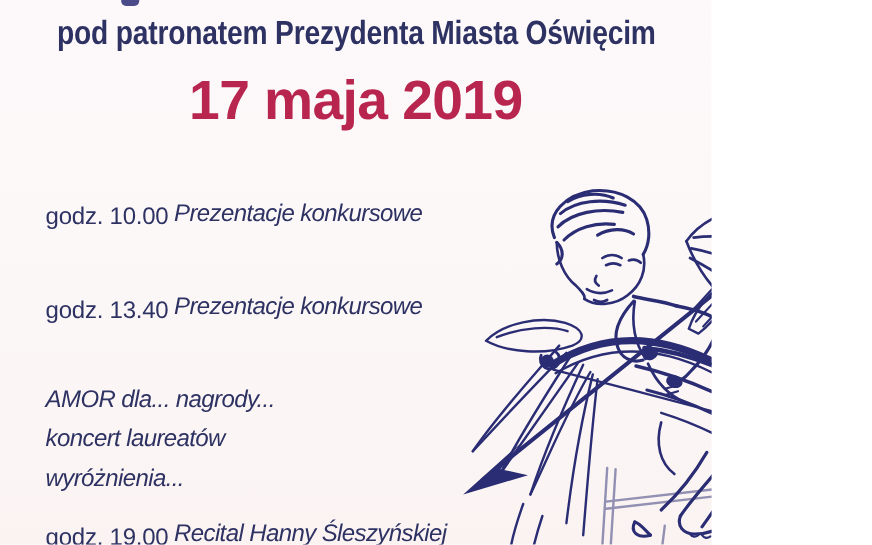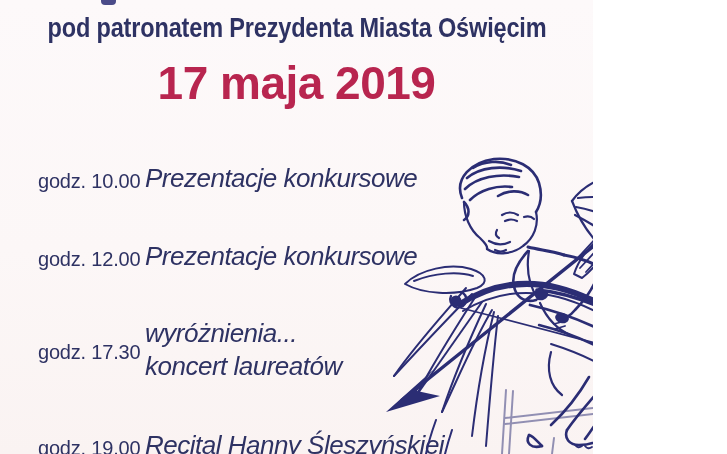--- a/index.html
+++ b/index.html
@@ -43,21 +43,21 @@
     display:flex;align-items:center;
     white-space:nowrap;
   }
   .sched-time{
     width:107px;flex:0 0 107px;
     padding-top:5px;
     font-size:20px;letter-spacing:-0.2px;
     color:var(--text-navy,#2e3263);
   }
   .sched-lines{
-    font-size:26px;font-style:italic;letter-spacing:-0.5px;
+    font-size:20px;font-style:italic;letter-spacing:-0.5px;
     line-height:33px;
     color:var(--text-navy,#2e3263);
   }
   .row-1{top:162px;} .row-2{top:240px;} .row-3{top:317px;} .row-4{top:429px;}
   .cupid{
     position:absolute;left:378px;top:138px;
     width:349px;height:316px;
     color:var(--ink,#2b2d74);
   }
 </style>
@@ -75,31 +75,31 @@
   <div class="event-date">17 maja 2019</div>
 
   <div class="sched-row row-1">
     <div class="sched-time">godz. 10.00</div>
     <div class="sched-lines">
       <div>Prezentacje konkursowe</div>
     </div>
   </div>
 
   <div class="sched-row row-2">
-    <div class="sched-time">godz. 12.00</div>
+    <div class="sched-time">godz. 13.40</div>
     <div class="sched-lines">
       <div>Prezentacje konkursowe</div>
     </div>
   </div>
 
   <div class="sched-row row-3">
-    <div class="sched-time">godz. 17.30</div>
-    <div class="sched-lines">
+    <div class="sched-lines">
+      <div>AMOR dla... nagrody...</div>
+      <div>koncert laureatów</div>
       <div>wyróżnienia...</div>
-      <div>koncert laureatów</div>
     </div>
   </div>
 
   <div class="sched-row row-4">
     <div class="sched-time">godz. 19.00</div>
     <div class="sched-lines">
       <div>Recital Hanny Śleszyńskiej</div>
     </div>
   </div>
 

